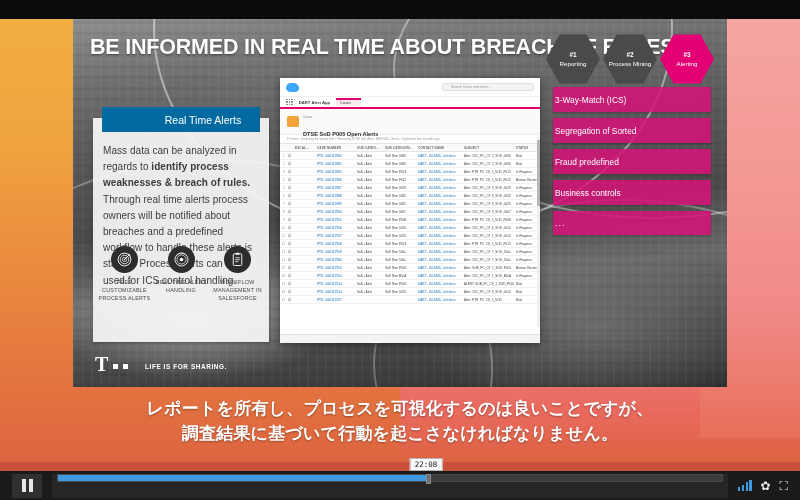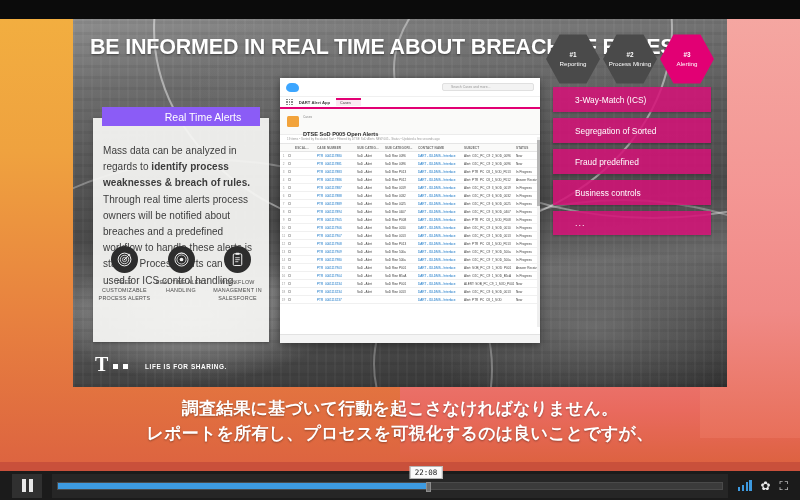--- a/index.html
+++ b/index.html
@@ -69,22 +69,22 @@
     text-shadow: 0 1px 2px rgba(0,0,0,.45);
   }
 
   
   .card {
     position: absolute; left: 20px; top: 99px; width: 176px; height: 224px;
     background: rgba(246,246,244,.93);
     box-shadow: 0 1px 4px rgba(0,0,0,.35);
   }
   .card-head {
-    position: absolute; left: 9px; top: -11px; width: 158px; height: 19px;
-    background: #8b5cf6; color: #fff;
+    position: absolute; left: 9px; top: -11px; width: 158px; height: 25px;
+    background: #0369a1; color: #fff;
     display: flex; align-items: center; justify-content: center;
     font-size: 10.5px; font-weight: 500; padding-left: 44px;
   }
   .card-body {
     position: absolute; left: 10px; top: 25px; width: 156px;
     font-size: 10px; line-height: 1.62; color: #3c3c3c;
     letter-spacing: .05px;
   }
   .card-body b { font-weight: 700; }
   .icon-row {
@@ -193,21 +193,21 @@
     font-size: 6.2px; line-height: 1.25;
   }
   .hex.active { background: #e20074; }
   .hex .num { font-weight: bold; font-size: 6.4px; margin-bottom: 1px; }
 
   
   .pinkbars { position: absolute; left: 480px; top: 68px; width: 158px; }
   .pbar {
     height: 25px; margin-bottom: 6px;
     background: rgba(214,17,120,.86);
-    display: flex; align-items: center; padding-left: 22px;
+    display: flex; align-items: center; padding-left: 2px;
     color: #fff; font-size: 8.4px;
     box-shadow: 0 1px 2px rgba(0,0,0,.25);
   }
   .pbar.last { height: 24px; font-size: 9px; letter-spacing: 1px; }
 
   
   .subs {
     position: absolute; left: 0; top: 396px; width: 800px;
     text-align: center; color: #fff;
     font-size: 17px; line-height: 1.45; font-weight: bold;
@@ -221,21 +221,21 @@
     position: absolute; left: 0; bottom: 0; width: 800px; height: 29px;
     background: #1b1b1b;
     display: flex; align-items: center; padding: 0 12px; gap: 10px;
   }
   .pause-btn {
     width: 30px; height: 24px; background: #303030;
     display: flex; align-items: center; justify-content: center; gap: 3px;
     cursor: pointer;
   }
   .pause-btn i { width: 4px; height: 13px; background: #e8e8e8; display: block; }
-  .track-wrap { flex: 1; position: relative; height: 24px; display: flex; align-items: center; background: #262626; padding: 0 5px; }
+  .track-wrap { flex: 1; position: relative; height: 24px; display: flex; align-items: flex-start; background: #262626; padding: 0 5px; }
   .track { position: relative; width: 100%; height: 8px; background: #3b3b3b; border: 1px solid #4a4a4a; }
   .track-fill { position: absolute; left: 0; top: 0; height: 100%; width: 55.4%; background: #3d9ae0; }
   .track-handle { position: absolute; left: 55.4%; top: -1px; width: 5px; height: 10px; background: #6f6f6f; border: 1px solid #8d8d8d; }
   .time-tip {
     position: absolute; left: 55.4%; top: -17px; transform: translateX(-50%);
     background: #fafafa; color: #222; font-size: 7.5px;
     padding: 1px 4px; border: 1px solid #b5b5b5; white-space: nowrap;
     font-family: "DejaVu Sans Mono", monospace;
   }
   .ctrl-right { display: flex; align-items: center; gap: 9px; }
@@ -596,22 +596,22 @@
     <div class="pinkbars">
       <div class="pbar">3-Way-Match (ICS)</div>
       <div class="pbar">Segregation of Sorted</div>
       <div class="pbar">Fraud predefined</div>
       <div class="pbar">Business controls</div>
       <div class="pbar last">...</div>
     </div>
   </div>
 
   <div class="subs">
+    <div>レポートを所有し、プロセスを可視化するのは良いことですが、</div>
     <div>調査結果に基づいて行動を起こさなければなりません。</div>
-    <div>レポートを所有し、プロセスを可視化するのは良いことですが、</div>
   </div>
 
   <div class="player">
     <div class="pause-btn">
       <i></i>
       <i></i>
     </div>
 
     <div class="track-wrap">
       <div class="track">

